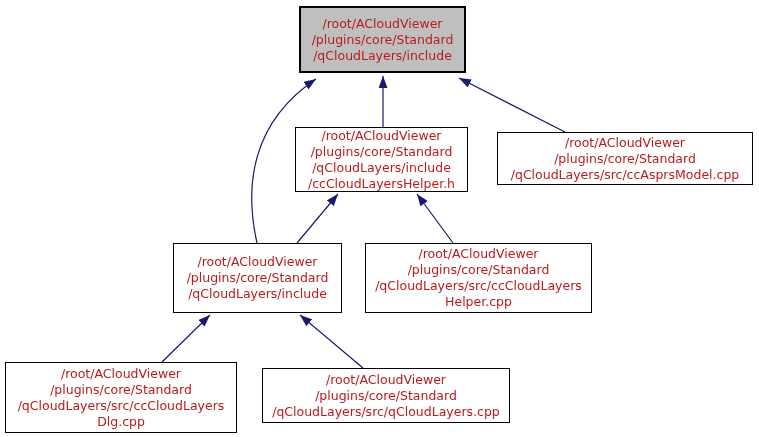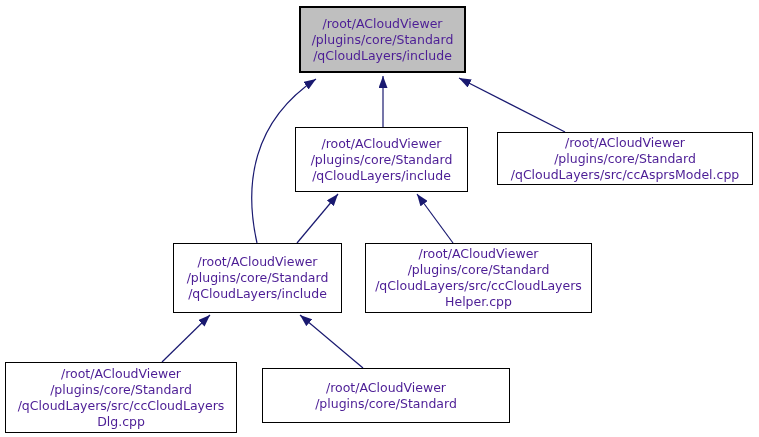--- a/index.html
+++ b/index.html
@@ -18,21 +18,21 @@
   }
   .edges-layer path.edge {
     fill: none;
     stroke-width: 1.2;
   }
   .node {
     position: absolute;
     box-sizing: border-box;
     background: #ffffff;
     border: 1px solid #000000;
-    color: #4c1d95;
+    color: #b91c1c;
     display: flex;
     flex-direction: column;
     align-items: center;
     justify-content: center;
     text-align: center;
     font-size: 12.5px;
     line-height: 16px;
     white-space: nowrap;
   }
   .node.selected {
@@ -66,20 +66,21 @@
   <div class="node selected" style="left:299px; top:6px; width:167px; height:67px;">
     <span>/root/ACloudViewer</span>
     <span>/plugins/core/Standard</span>
     <span>/qCloudLayers/include</span>
   </div>
 
   <div class="node" style="left:295px; top:127px; width:173px; height:65px;">
     <span>/root/ACloudViewer</span>
     <span>/plugins/core/Standard</span>
     <span>/qCloudLayers/include</span>
+    <span>/ccCloudLayersHelper.h</span>
   </div>
 
   <div class="node" style="left:497px; top:132px; width:256px; height:53px;">
     <span>/root/ACloudViewer</span>
     <span>/plugins/core/Standard</span>
     <span>/qCloudLayers/src/ccAsprsModel.cpp</span>
   </div>
 
   <div class="node" style="left:173px; top:243px; width:169px; height:70px;">
     <span>/root/ACloudViewer</span>
@@ -97,15 +98,16 @@
   <div class="node" style="left:5px; top:362px; width:232px; height:71px;">
     <span>/root/ACloudViewer</span>
     <span>/plugins/core/Standard</span>
     <span>/qCloudLayers/src/ccCloudLayers</span>
     <span>Dlg.cpp</span>
   </div>
 
   <div class="node" style="left:262px; top:368px; width:248px; height:55px;">
     <span>/root/ACloudViewer</span>
     <span>/plugins/core/Standard</span>
+    <span>/qCloudLayers/src/qCloudLayers.cpp</span>
   </div>
 
 </div>
 
 </body></html>

